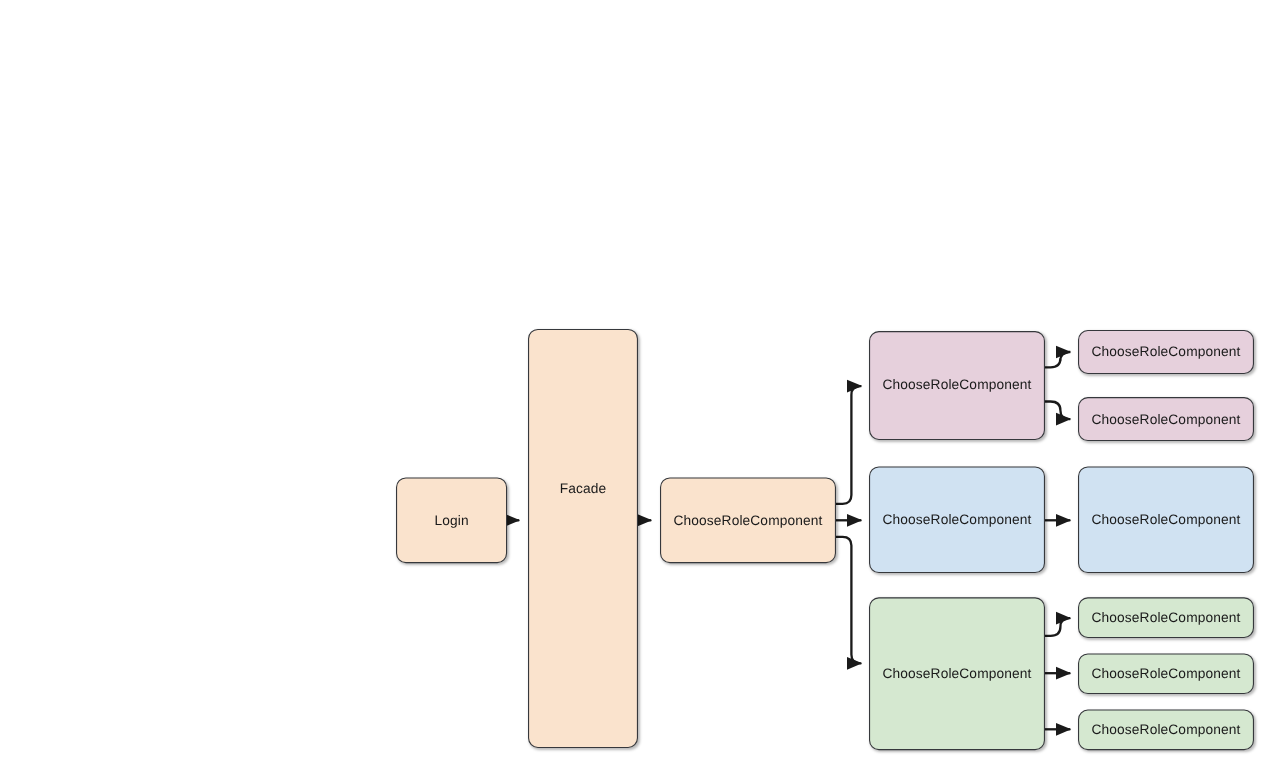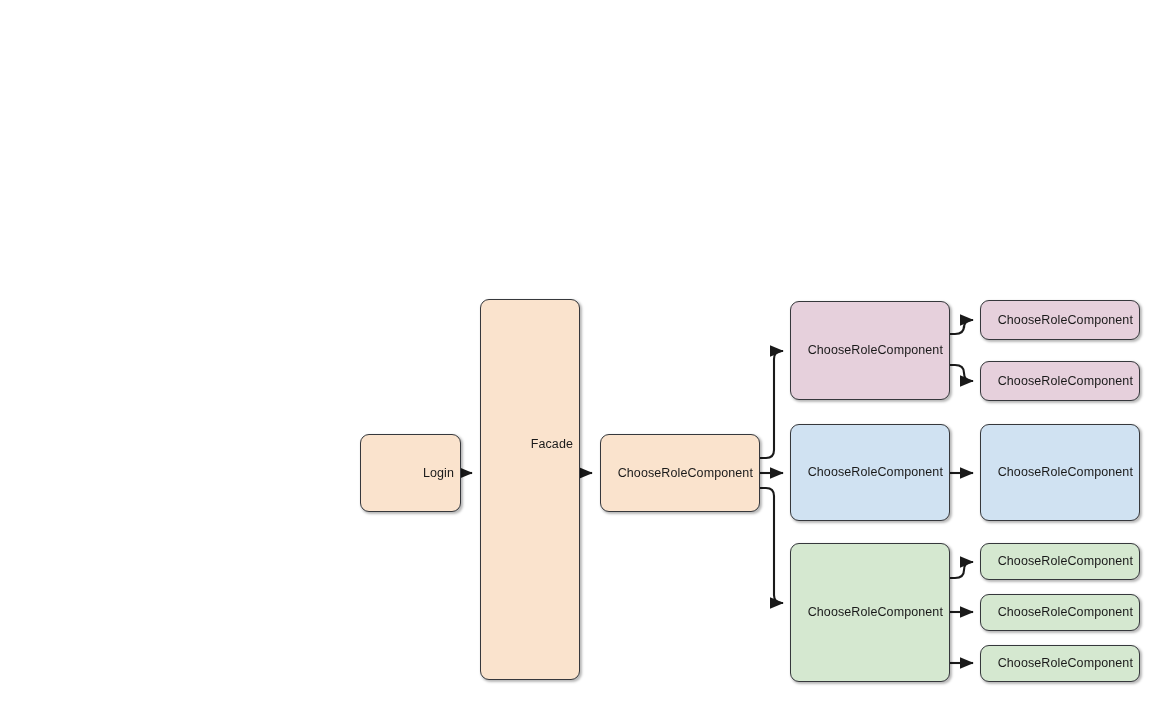--- a/index.html
+++ b/index.html
@@ -28,21 +28,21 @@
     top: 0;
     width: 1160px;
     height: 710px;
     pointer-events: none;
   }
   .node {
     position: absolute;
     box-sizing: border-box;
     display: flex;
     align-items: center;
-    justify-content: flex-end;
+    justify-content: center;
     text-align: center;
     border: 1.4px solid #36383c;
     border-radius: 9px;
     color: #1a1a1a;
     font-size: 12.5px;
     line-height: 1.2;
     letter-spacing: 0.1px;
     box-shadow: 1.5px 1.5px 2.5px rgba(0,0,0,0.28);
     -webkit-font-smoothing: antialiased;
   }

